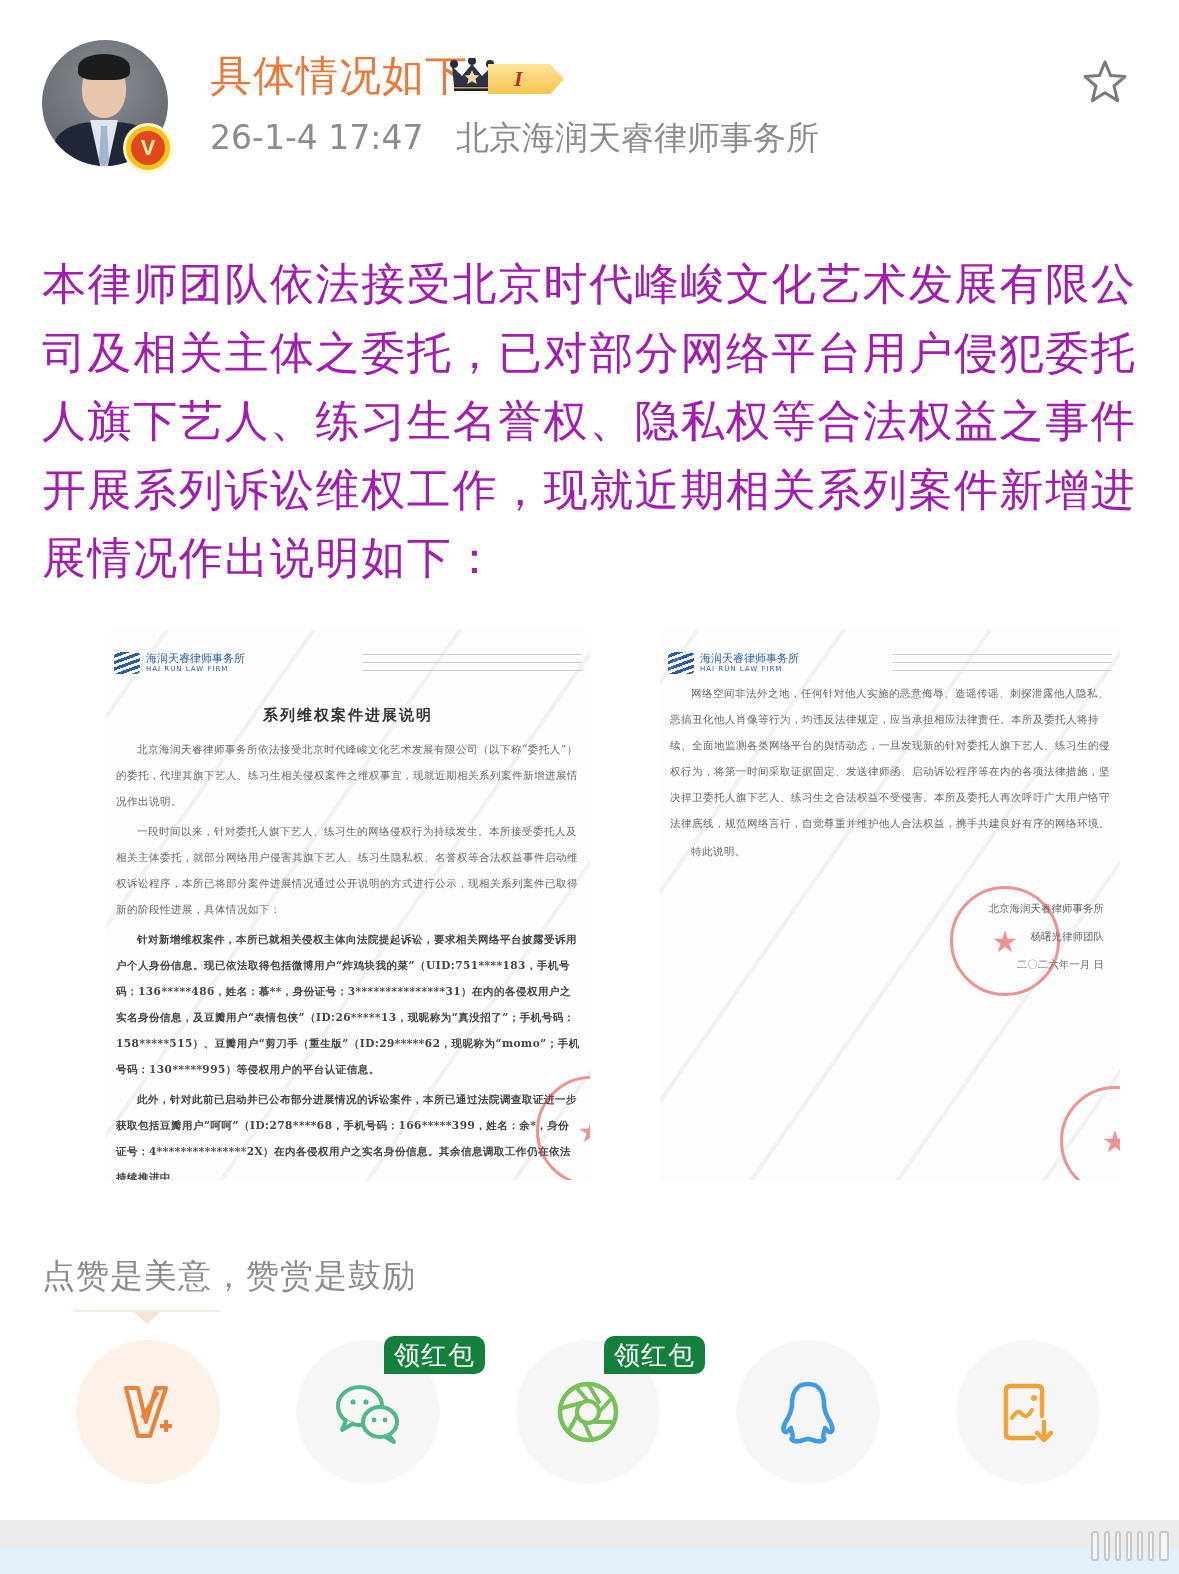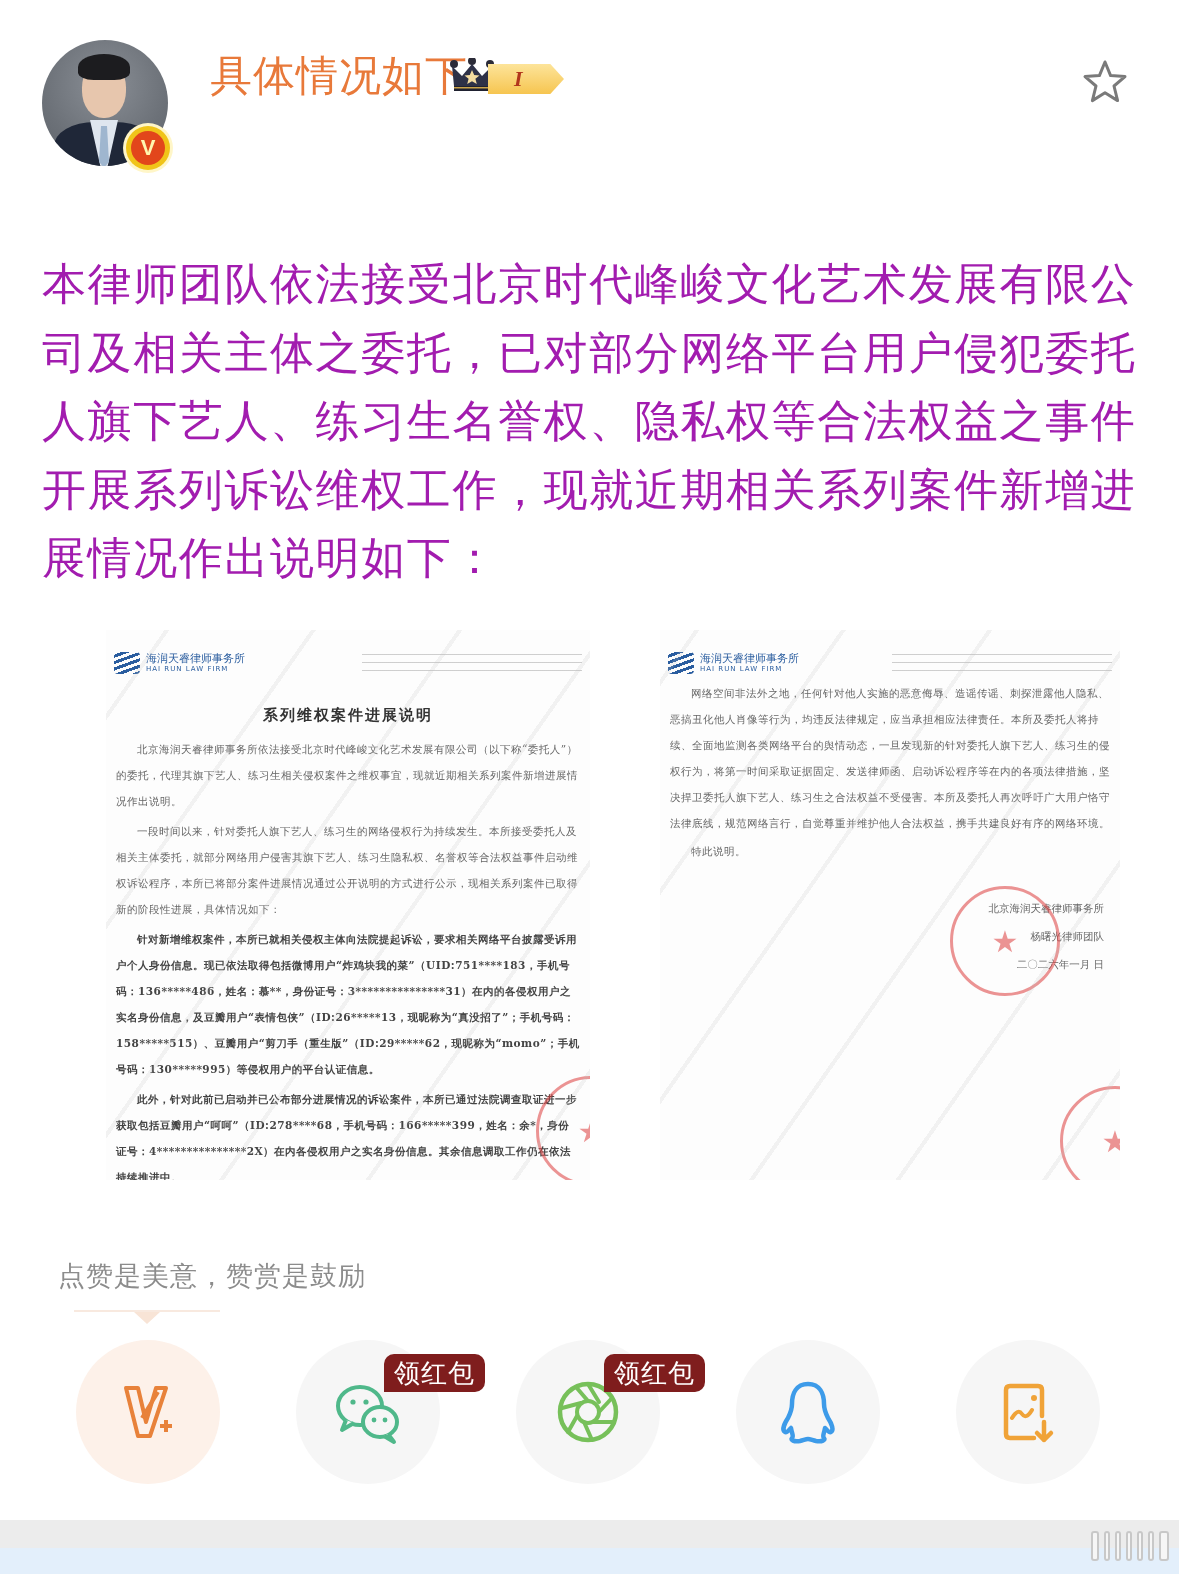--- a/index.html
+++ b/index.html
@@ -46,31 +46,31 @@
   .doc-logo .en { font-size: 7px; color: #2a5d9f; letter-spacing: 1px; line-height: 9px; display: block; }
   .doc-address { position: absolute; right: 8px; top: 22px; width: 220px; height: 26px;
     background: repeating-linear-gradient(#fdfdfd 0 2px, #bbb 2px 3px, #fdfdfd 3px 8px); opacity: 0.7; }
   .doc-title { position: absolute; left: 0; right: 0; top: 76px; text-align: center; font-size: 15px; font-weight: bold; color: #333; font-family: "DejaVu Serif", serif; letter-spacing: 2px; }
   .doc-para { position: absolute; left: 10px; right: 10px; font-size: 10.5px; line-height: 26px; color: #666; font-family: "DejaVu Serif", serif; text-indent: 2em; letter-spacing: 0.5px; }
   .seal { position: absolute; border-radius: 50%; border: 3px solid rgba(220,60,60,0.55); }
   .seal::after { content: "★"; position: absolute; left: 50%; top: 50%; transform: translate(-50%,-50%); color: rgba(220,60,60,0.55); font-size: 30px; }
   .sign { position: absolute; right: 16px; font-size: 10.5px; color: #666; font-family: "DejaVu Serif", serif; text-align: right; }
 
   
-  .reward-text { position: absolute; left: 58px; top: 1254px; font-size: 27px; color: #8c8c8c; line-height: 44px; letter-spacing: 1px; }
+  .reward-text { position: absolute; left: 42px; top: 1254px; font-size: 33px; color: #8c8c8c; line-height: 44px; letter-spacing: 1px; }
 
   
   .share-row { position: absolute; left: 0; top: 1310px; width: 1179px; height: 190px; }
   .pointer { position: absolute; left: 74px; top: 0px; width: 146px; height: 16px; }
   .pointer::before { content: ""; position: absolute; left: 0; right: 0; top: 0; height: 2px; background: #f8e9df; }
   .pointer::after { content: ""; position: absolute; left: 60px; top: 2px; border-left: 13px solid transparent; border-right: 13px solid transparent; border-top: 12px solid #f8e4d6; }
   .share-btn { position: absolute; top: 30px; width: 144px; height: 144px; border-radius: 50%; background: #f6f6f6; display: flex; align-items: center; justify-content: center; cursor: pointer; }
   .share-btn.v { background: #fdf1e9; }
   .share-btn svg { width: 80px; height: 80px; }
-  .hb-badge { position: absolute; top: 44px; height: 38px; padding: 0 10px; background: #7f1d1d; color: #fff; font-size: 26px; line-height: 38px; border-radius: 10px 10px 10px 0; letter-spacing: 1px; }
+  .hb-badge { position: absolute; top: 26px; height: 38px; padding: 0 10px; background: #15803d; color: #fff; font-size: 26px; line-height: 38px; border-radius: 10px 10px 10px 0; letter-spacing: 1px; }
 
   
   .bottom-bar { position: absolute; left: 0; top: 1520px; width: 1179px; height: 54px; background: linear-gradient(#ececec 0 28px, #e3effb 28px 54px); }
   .bottom-bar .glyph { position: absolute; right: 10px; top: 6px; height: 40px; display: flex; gap: 5px; align-items: center; }
   .bottom-bar .glyph i { display: block; width: 8px; height: 30px; border: 2px solid #c8c8c8; border-radius: 3px; background: #f6f6f6; }
 </style>
 </head>
 <body>
 
 <div class="header">
@@ -93,20 +93,24 @@
       <circle cx="24" cy="3" r="4" fill="#2b2b38"></circle>
       <circle cx="42" cy="6" r="4" fill="#2b2b38"></circle>
       <path d="M4 8 L14 18 L24 6 L34 18 L44 8 L42 28 L6 28 Z" fill="#2e3147"></path>
       <rect x="6" y="28" width="36" height="5" fill="#1f2130"></rect>
       <rect x="6" y="29" width="36" height="1.5" fill="#c9a24a"></rect>
       <path d="M24 12 L26.2 17 L31.5 17.4 L27.4 20.8 L28.8 26 L24 23.2 L19.2 26 L20.6 20.8 L16.5 17.4 L21.8 17 Z" fill="#f4dca0"></path>
     </svg>
     <div class="rank-tag">I</div>
   </div>
 
+  <div class="meta-line">
+    <span class="time">26-1-4 17:47</span>
+    <span>北京海润天睿律师事务所</span>
+  </div>
 
   <svg class="star-btn" viewBox="0 0 54 54">
     <path d="M27 6 L32.6 19.6 L47 20.6 L36 30 L39.6 44.6 L27 36.8 L14.4 44.6 L18 30 L7 20.6 L21.4 19.6 Z" fill="none" stroke="#7a7a7a" stroke-width="3" stroke-linejoin="round"></path>
   </svg>
 </div>
 
 <div class="post-text">本律师团队依法接受北京时代峰峻文化艺术发展有限公司及相关主体之委托，已对部分网络平台用户侵犯委托人旗下艺人、练习生名誉权、隐私权等合法权益之事件开展系列诉讼维权工作，现就近期相关系列案件新增进展情况作出说明如下：</div>
 
 <div class="doc-area">
   <div class="doc left">

